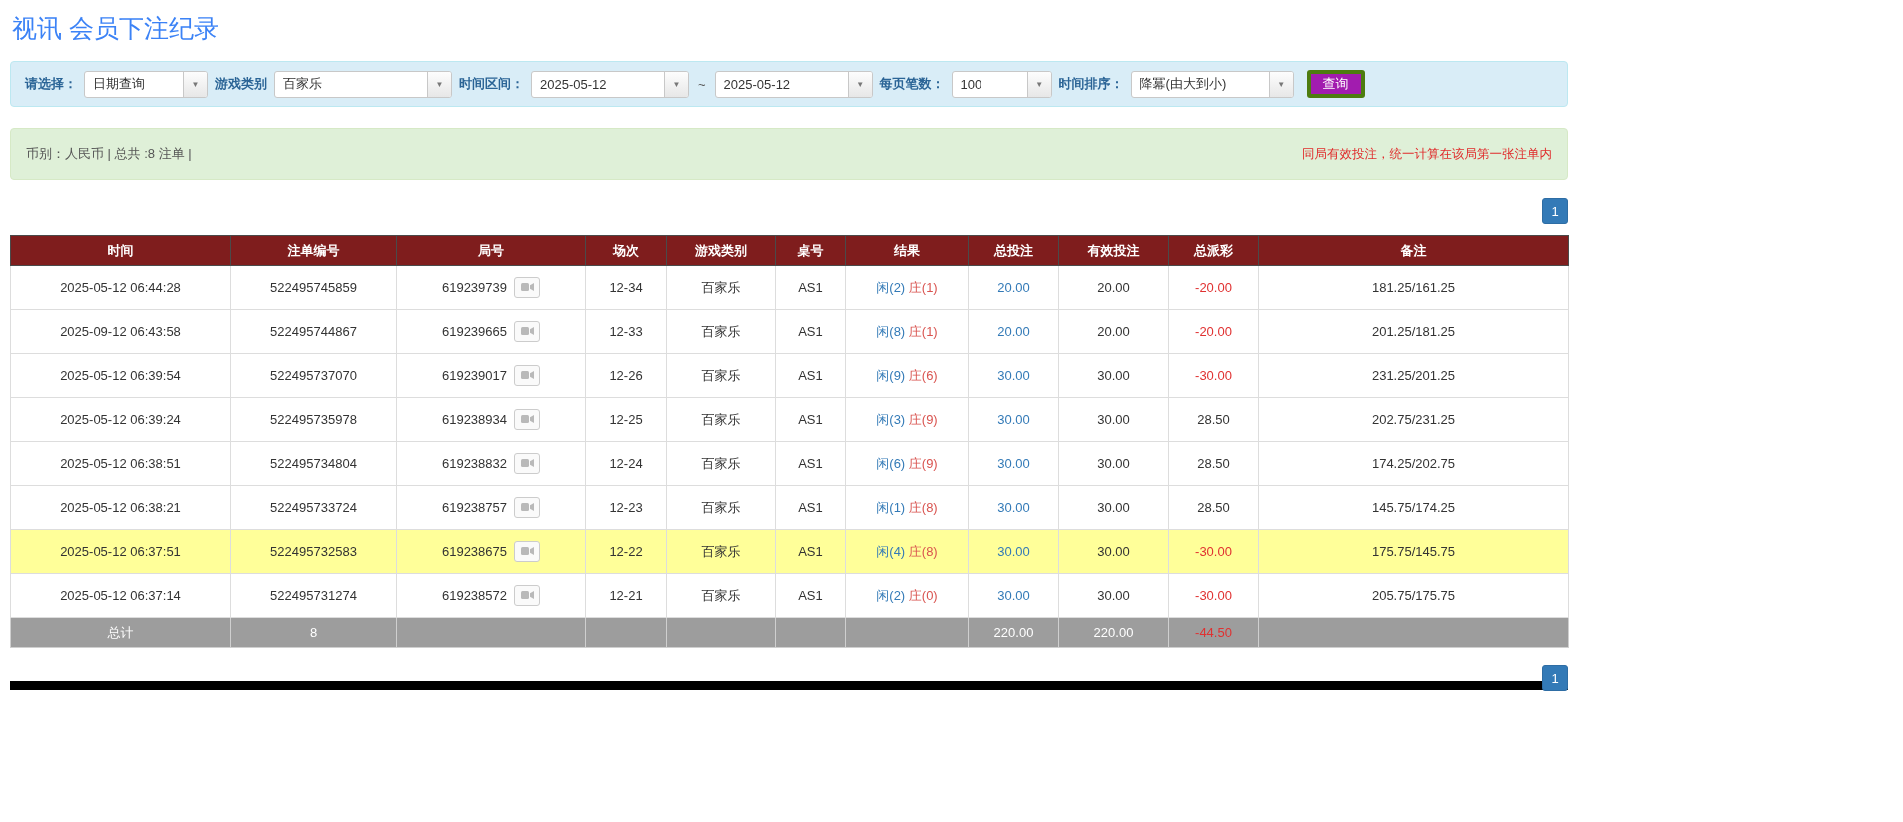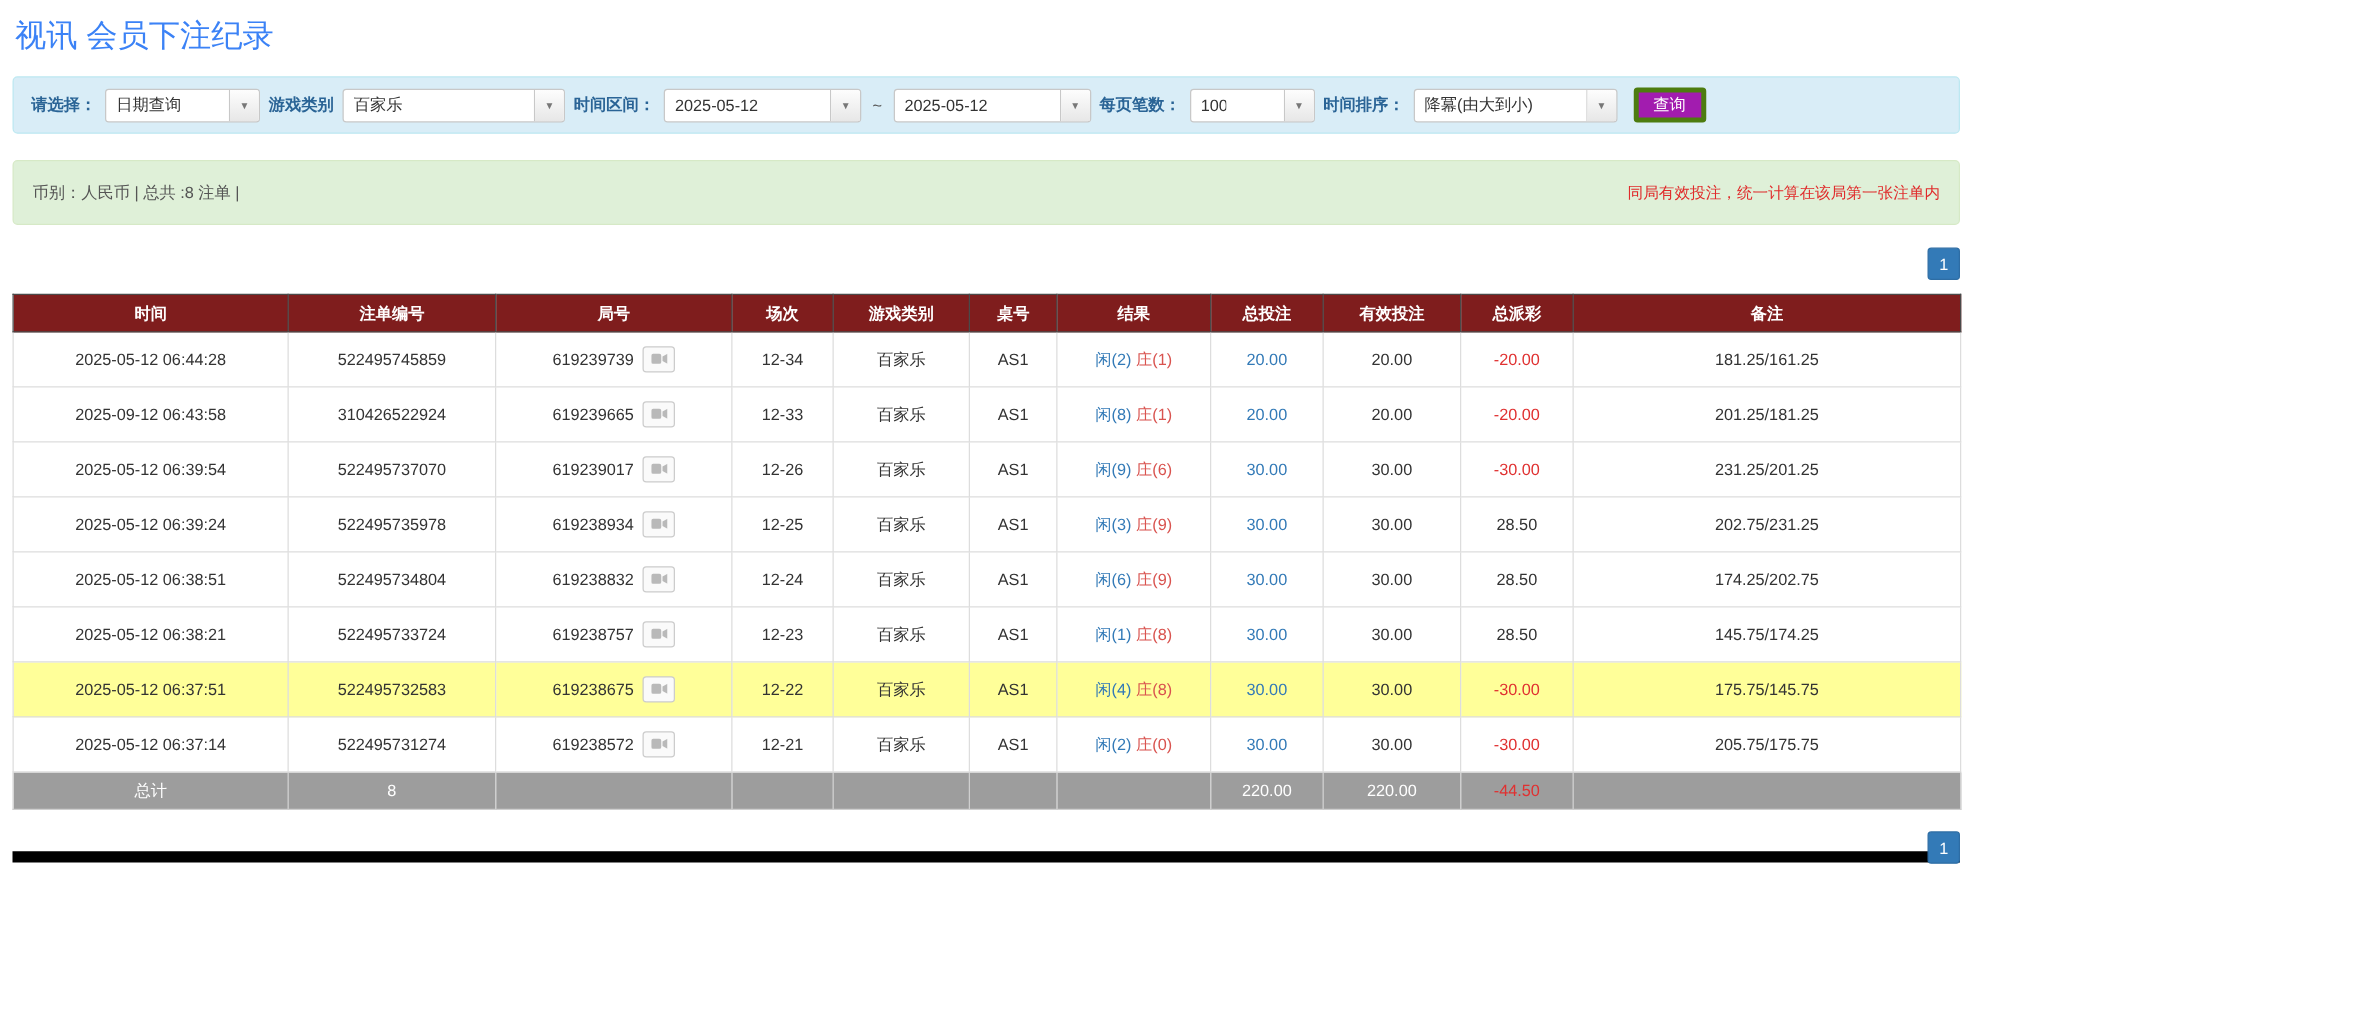--- a/index.html
+++ b/index.html
@@ -193,21 +193,21 @@
           <td>百家乐</td>
           <td>AS1</td>
           <td><span class="res-player">闲(2)</span> <span class="res-banker">庄(1)</span></td>
           <td><a class="bet-link">20.00</a></td>
           <td>20.00</td>
           <td class="neg">-20.00</td>
           <td>181.25/161.25</td>
         </tr>
         <tr>
           <td>2025-09-12 06:43:58</td>
-          <td>310426522924</td>
+          <td>522495744867</td>
           <td><span class="round-wrap">
               <span>619239665</span>
               <span class="video-btn">
                 <span><svg width="13" height="10" viewBox="0 0 13 10">
                     <rect x="0" y="1" width="8" height="8" rx="1.5" fill="#b9b9b9"></rect>
                     <path d="M9 3.2 L13 1 V9 L9 6.8 Z" fill="#b9b9b9"></path>
                   </svg></span>
               </span>
             </span></td>
           <td>12-33</td>

